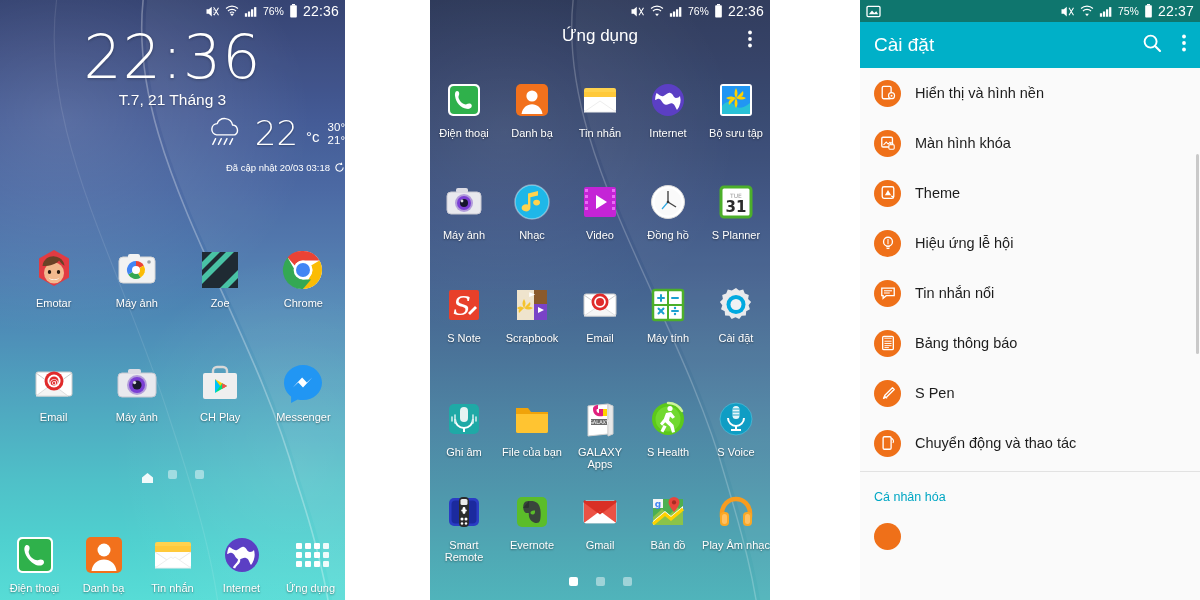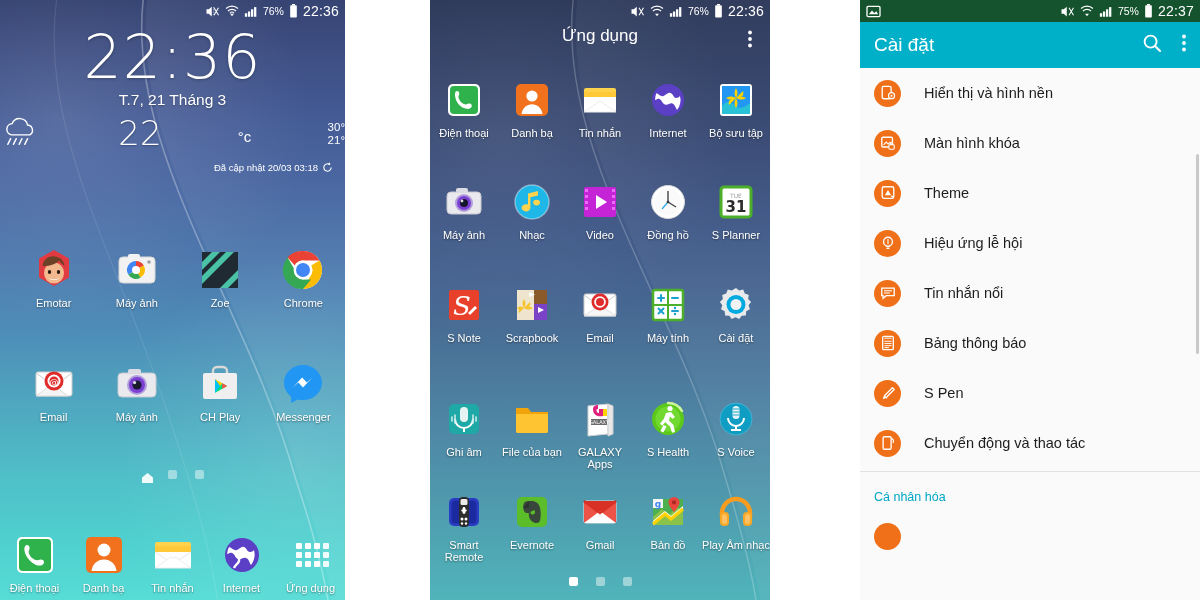--- a/index.html
+++ b/index.html
@@ -47,27 +47,27 @@
   .icon-svg { display:block; }
 
   
   .clock-widget { position:absolute; top:24px; left:0; right:0; text-align:center; color:#fff; z-index:10; }
   .clock-time {
     font-family:"DejaVu Sans", sans-serif;
     font-weight:200; font-size:60px; line-height:66px;
     letter-spacing:1px; text-shadow:0 1px 3px rgba(0,0,0,.28);
   }
   .clock-date { font-size:15.5px; margin-top:1px; text-shadow:0 1px 2px rgba(0,0,0,.3); }
-  .weather-row { display:flex; align-items:center; justify-content:space-between; gap:19px; margin-top:7px; }
+  .weather-row { display:flex; align-items:center; justify-content:flex-end; gap:8px; margin-top:7px; }
   .weather-temp { font-weight:200; font-size:34px; line-height:34px; font-family:"DejaVu Sans",sans-serif; text-shadow:0 1px 2px rgba(0,0,0,.3);}
   .weather-unit { font-size:15px; align-self:flex-end; padding-bottom:5px; }
   .weather-hl { display:flex; flex-direction:column; font-size:11.5px; line-height:13px; align-self:center; padding-top:2px;}
   .weather-city { font-size:14px; margin-top:4px; text-shadow:0 1px 2px rgba(0,0,0,.3); }
   .weather-updated {
-    font-size:9.5px; text-align:right; padding-right:12px; margin-top:12px;
+    font-size:9.5px; text-align:right; margin-top:12px;
     display:flex; align-items:center; justify-content:flex-end; gap:4px;
   }
 
   
   .home-grid { position:absolute; left:12px; right:0; display:flex; z-index:10; }
   .app-cell { flex:1; display:flex; flex-direction:column; align-items:center; }
   .app-label {
     color:#fff; font-size:11px; margin-top:5px; text-align:center;
     text-shadow:0 1px 2px rgba(0,0,0,.45); line-height:12px; white-space:nowrap;
   }
@@ -96,29 +96,29 @@
     background: radial-gradient(ellipse 110% 55% at 22% 22%, rgba(255,255,255,.10), rgba(255,255,255,0) 62%);
   }
   .drawer-title {
     position:absolute; top:26px; left:0; right:0; text-align:center;
     color:#fff; font-size:17px; z-index:12;
   }
   .drawer-menu { position:absolute; top:30px; right:18px; z-index:12; }
   .drawer-grid { position:absolute; left:0; right:0; display:flex; z-index:10; }
 
   
-  .set-status { background:#14532d; }
+  .set-status { background:#0f766e; }
   .set-actionbar {
     position:absolute; top:22px; left:0; right:0; height:46px; background:#00b0c8;
     display:flex; align-items:center; padding:0 14px; z-index:12;
   }
   .set-title { color:#fff; font-size:19px; flex:1; }
   .set-ab-icons { display:flex; align-items:center; gap:20px; }
   .set-list { position:absolute; top:68px; left:0; right:0; bottom:0; background:#fafafa; }
-  .set-item { display:flex; align-items:center; height:50px; padding-left:14px;gap:9px; }
+  .set-item { display:flex; align-items:center; height:50px; padding-left:14px; }
   .set-ic {
     width:27px; height:27px; border-radius:50%; background:#ef7019;
     display:flex; align-items:center; justify-content:center; flex:0 0 27px;
   }
   .set-label { font-size:14.5px; color:#1d1d1d; margin-left:14px; }
   .set-divider { height:1px; background:#e2e2e2; margin:3px 0 0 0; }
   .set-section { font-size:12.5px; color:#00a7c4; padding:18px 0 10px 14px; }
   .scrollbar { position:absolute; right:1px; width:3px; background:#c9c9c9; border-radius:2px; }
 </style>
 </head>

